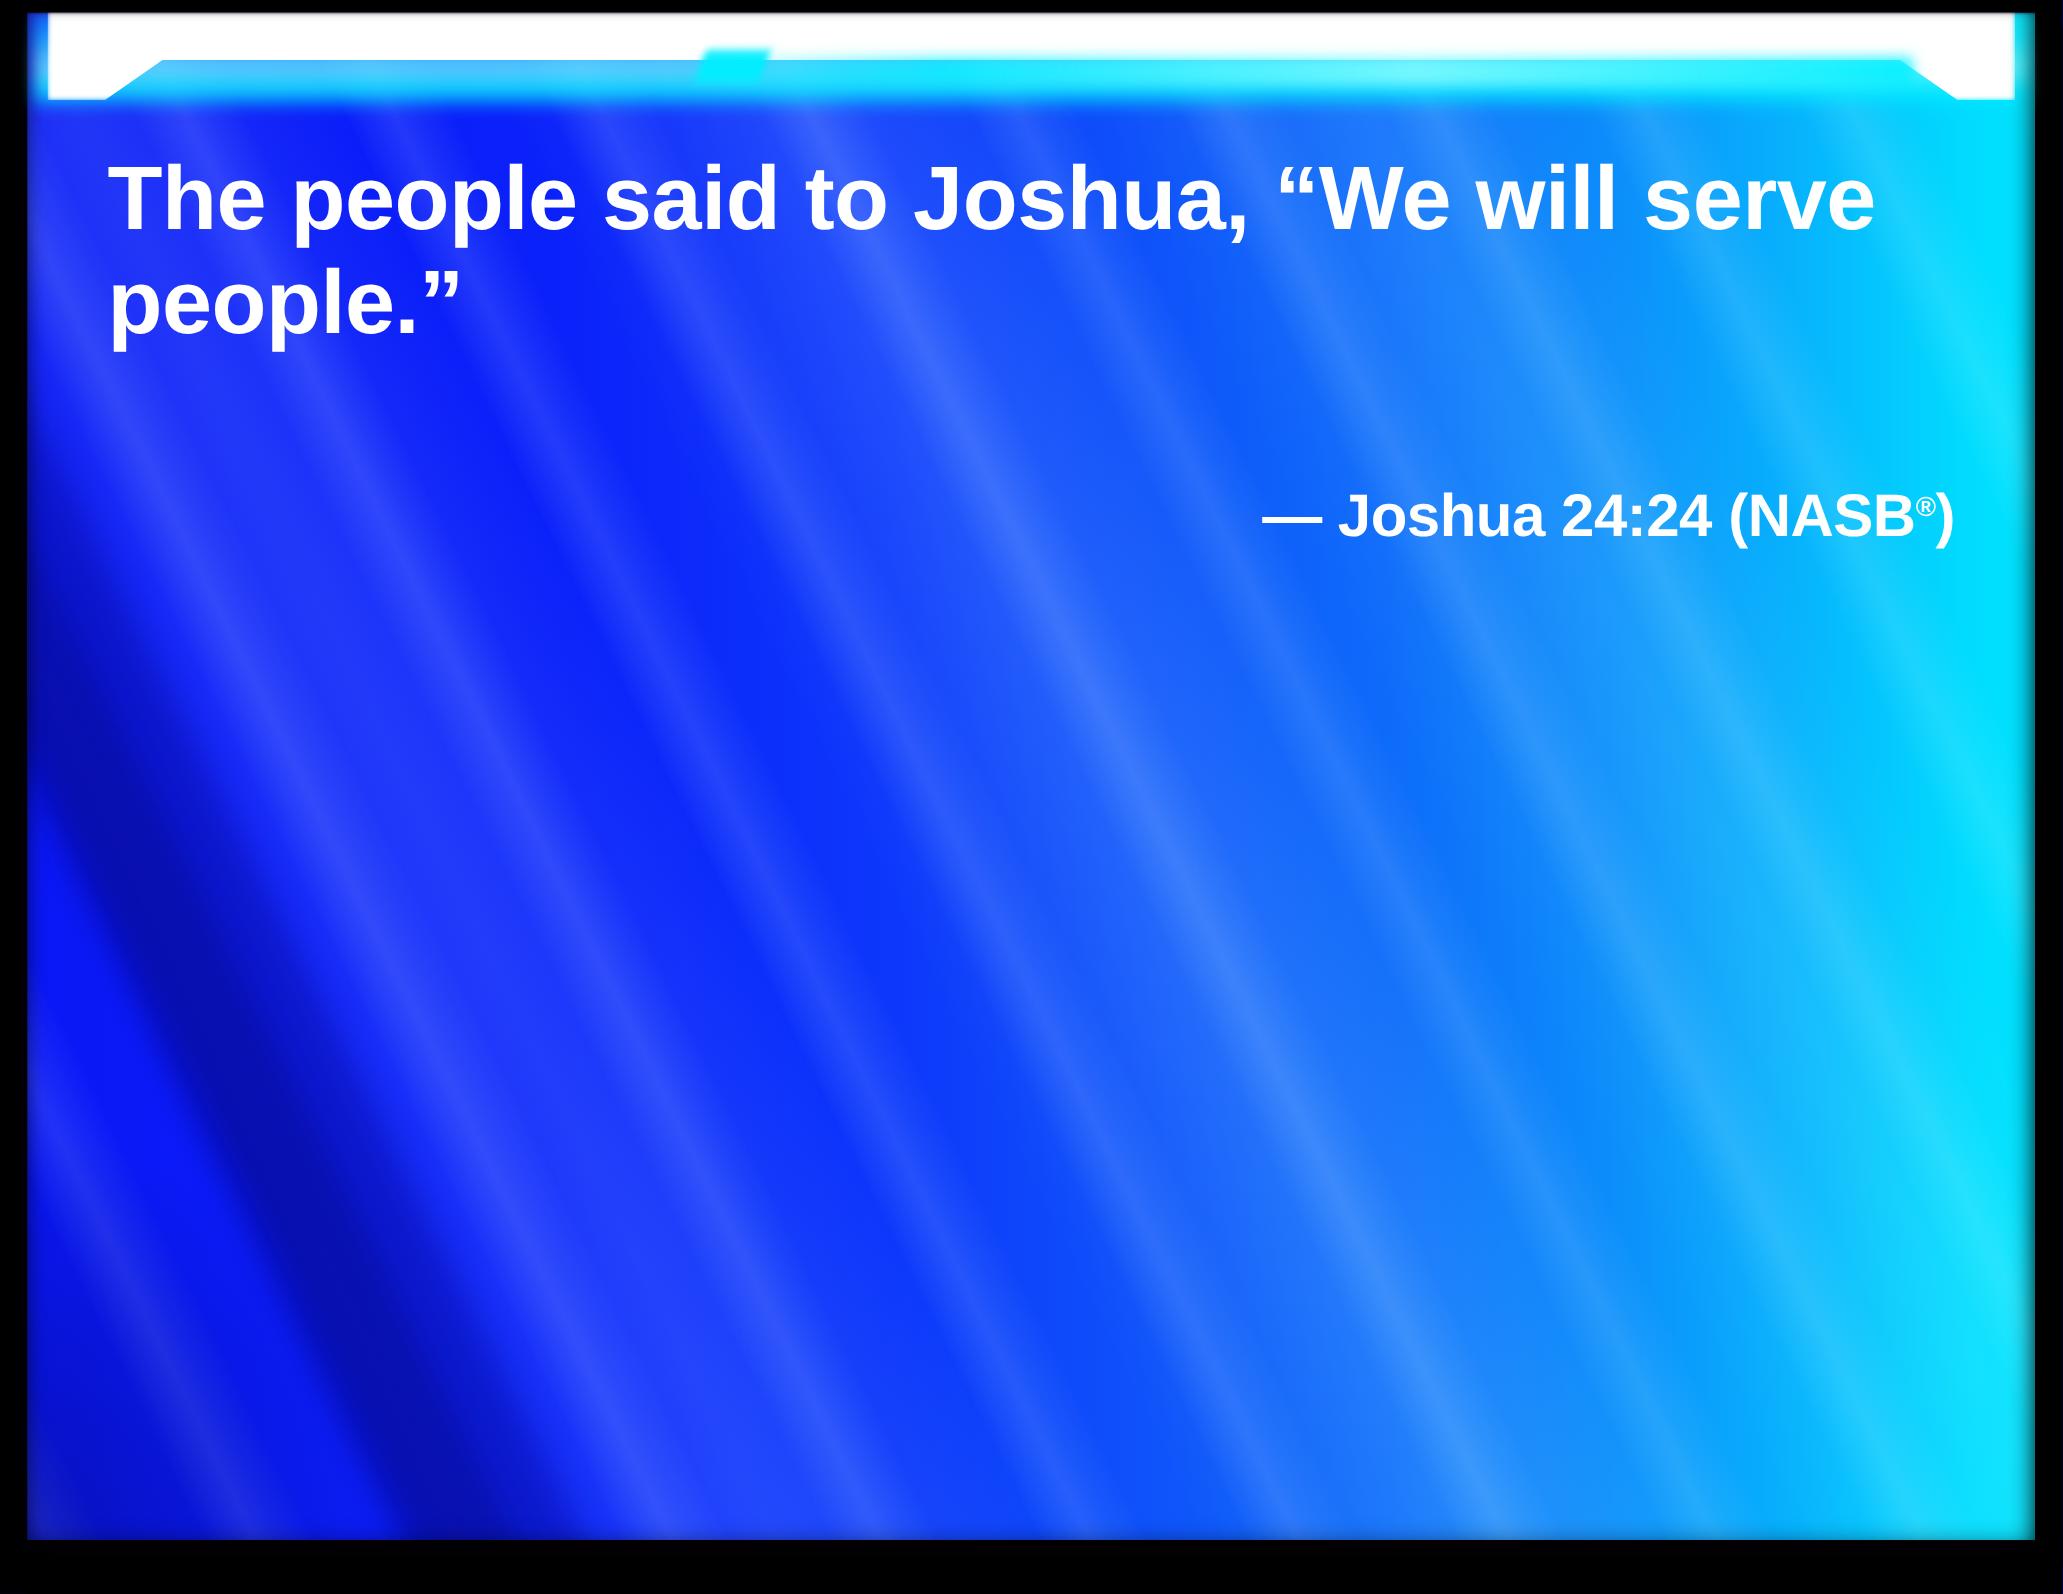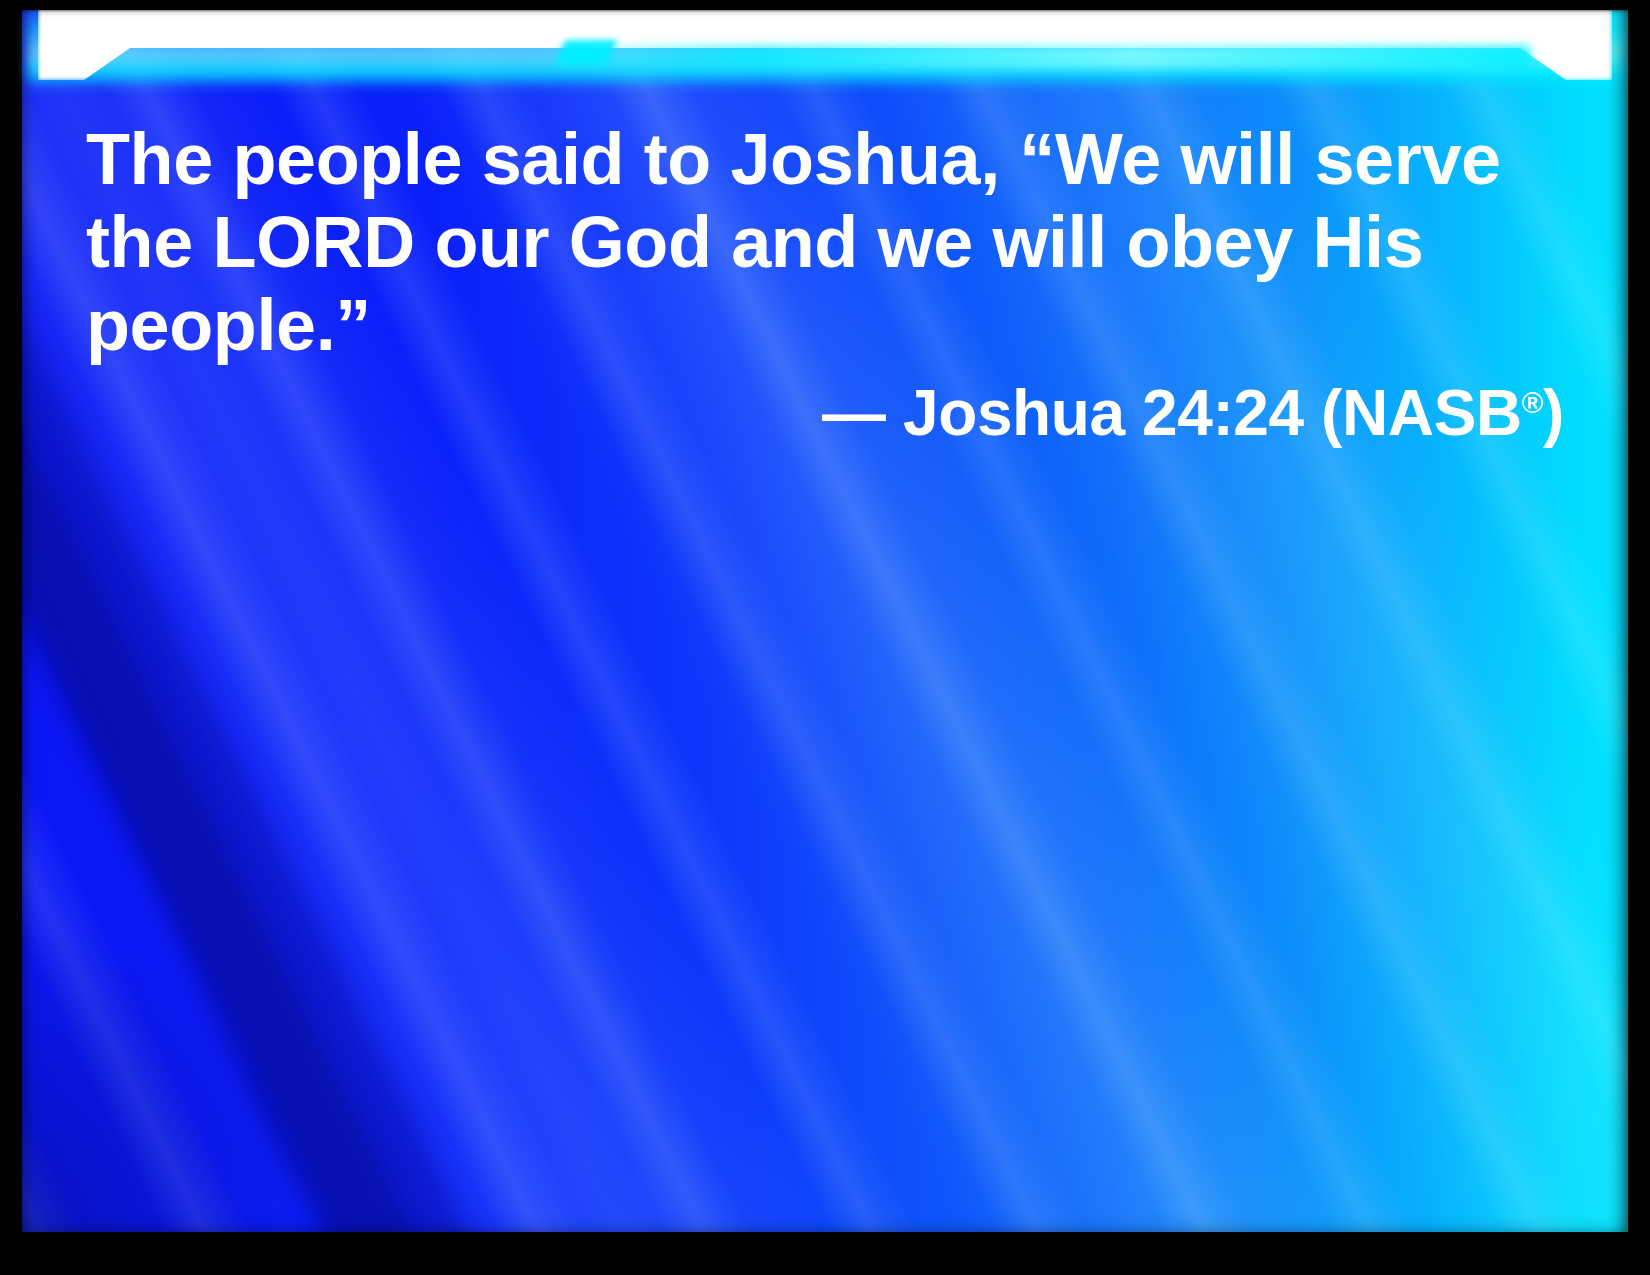--- a/index.html
+++ b/index.html
@@ -273,21 +273,21 @@
     white-space: pre;
   }
 
   #attribution {
     position: absolute;
     right: 86px;
     top: 372px;
     color: #ffffff;
     font-family: "Liberation Sans", sans-serif;
     font-weight: bold;
-    font-size: 64px;
+    font-size: 48px;
     line-height: 83px;
     letter-spacing: -0.4px;
     white-space: pre;
     text-align: right;
   }
 
   #attribution sup {
     font-size: 0.46em;
     vertical-align: 0.75em;
     line-height: 0;
@@ -314,21 +314,20 @@
     <div id="top-bar"></div>
     <div id="top-bar-cyan-streak"></div>
     <div id="top-bar-cyan-notch"></div>
     <div id="top-dark-line"></div>
   </div>
 
   <div id="text-layer">
 
     <div id="verse-block">
       <div class="verse-line">The people said to Joshua, “We will serve</div>
-      <div class="verse-line">the LORD our God and we will obey His</div>
       <div class="verse-line">people.”</div>
     </div>
 
     <div id="attribution"><span>— Joshua 24:24 (NASB</span><sup>®</sup><span>)</span></div>
 
   </div>
 
   <div id="vignette"></div>
 
 </div>

